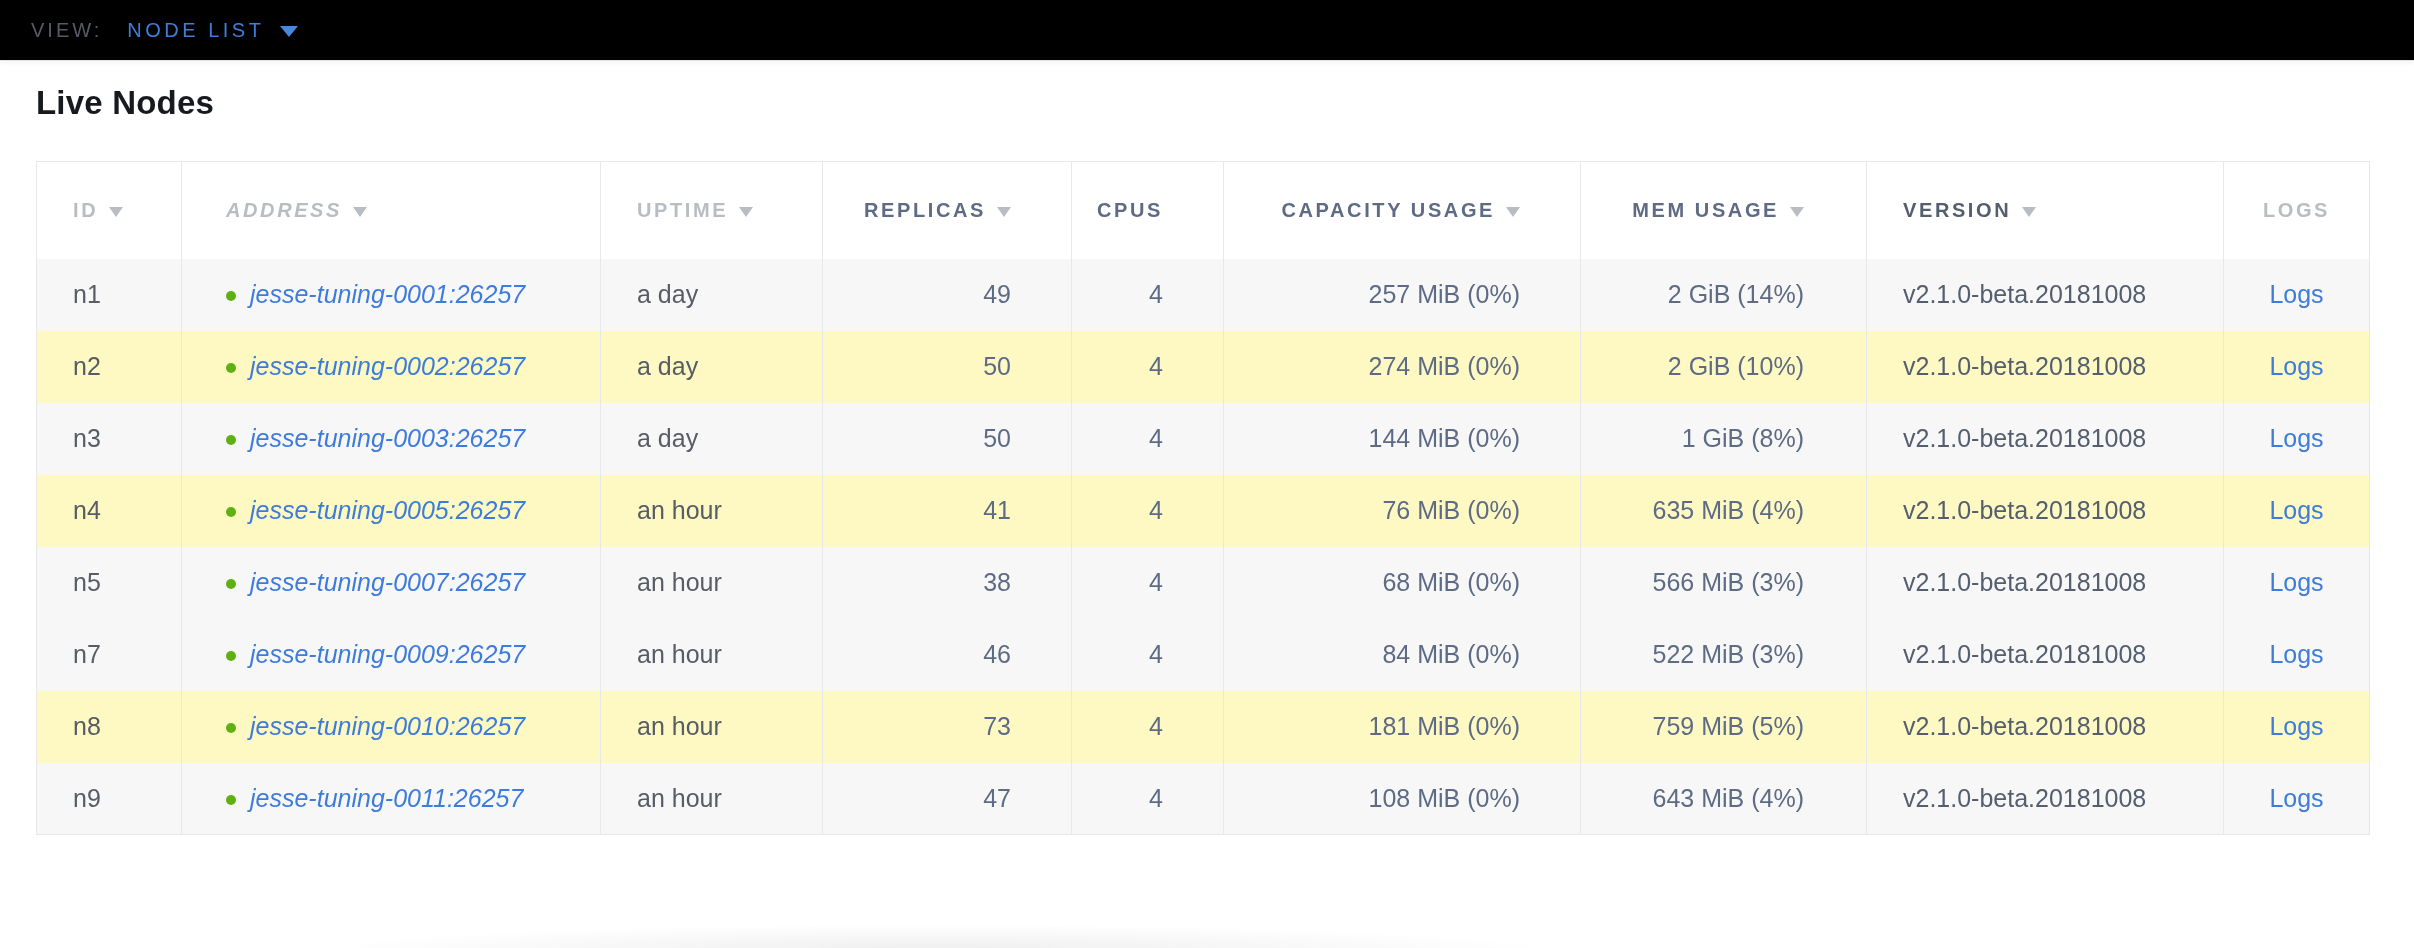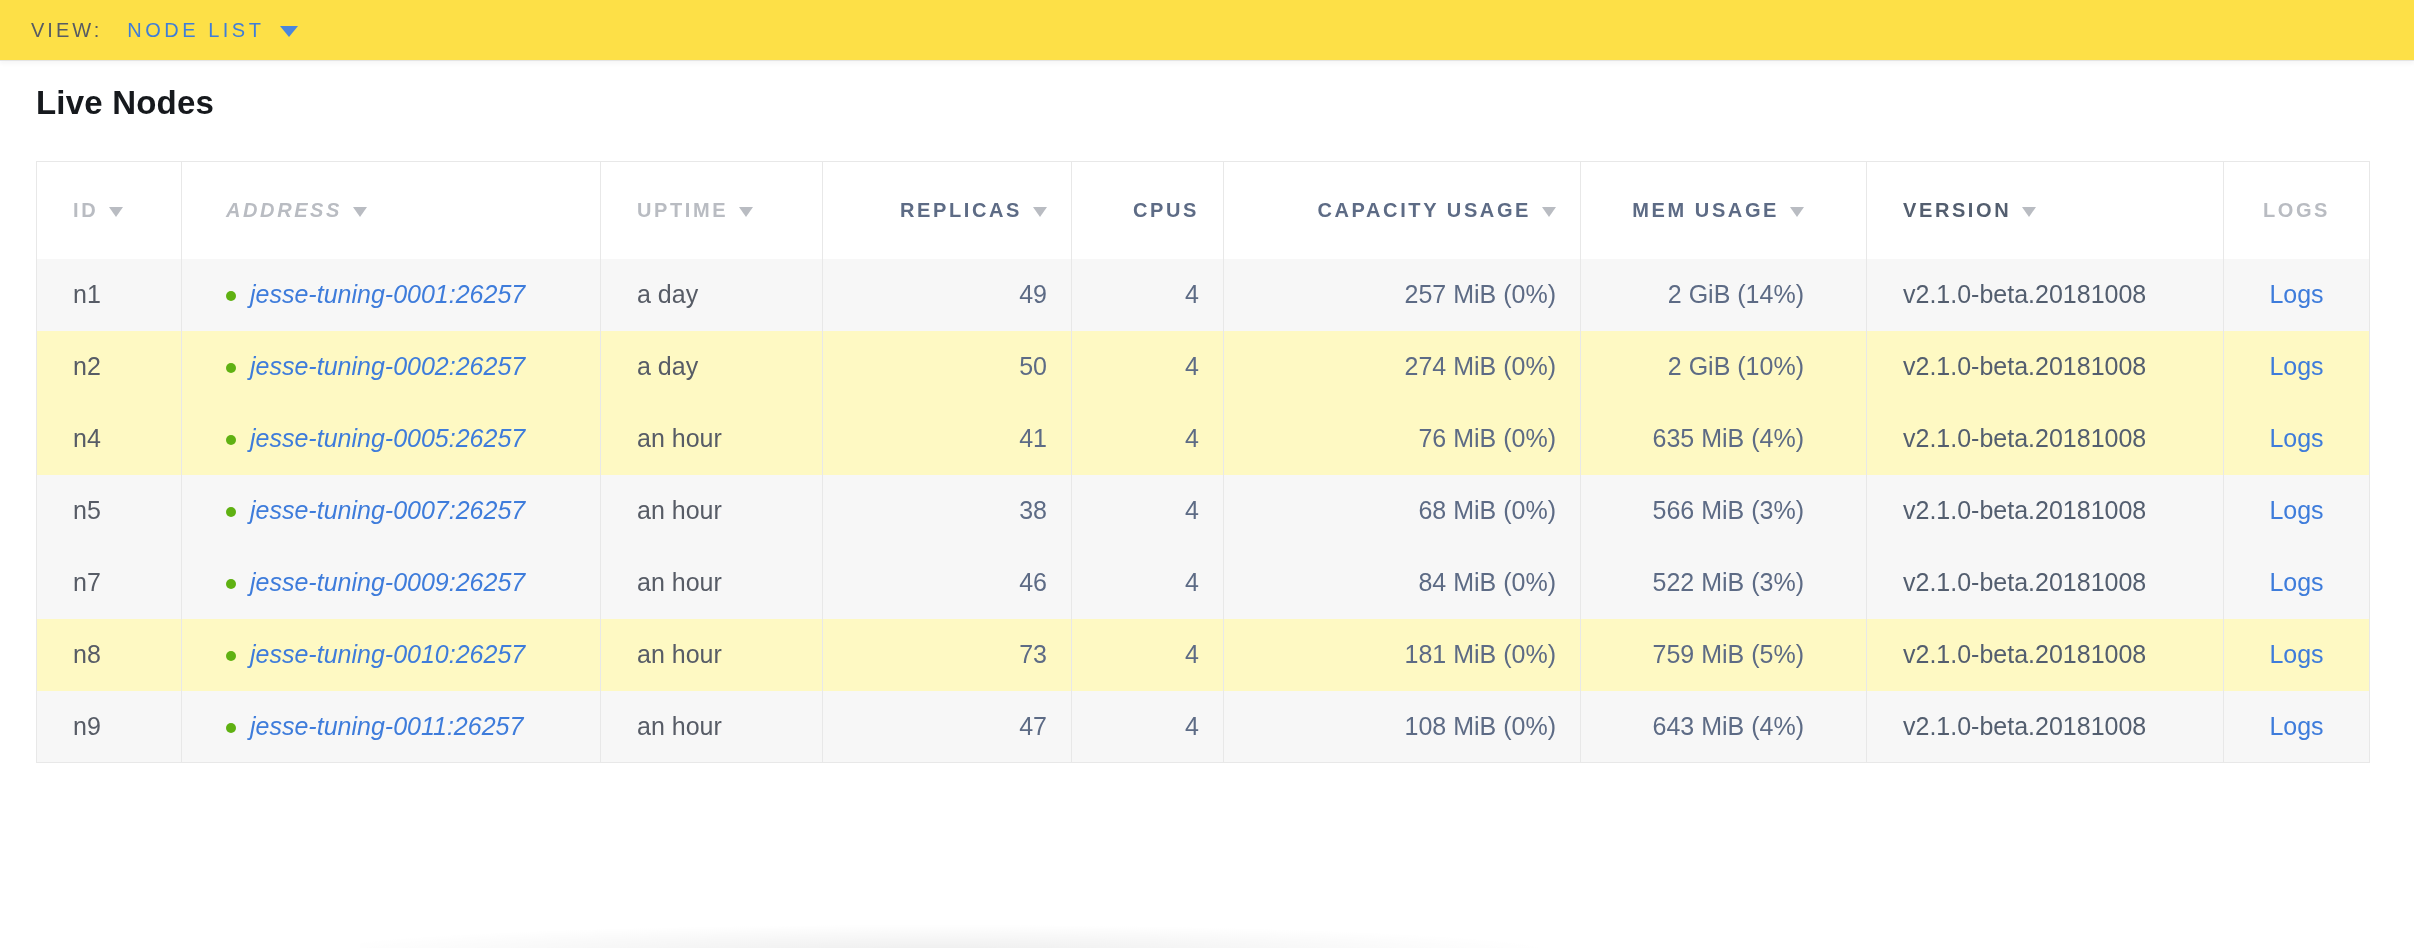--- a/index.html
+++ b/index.html
@@ -22,21 +22,21 @@
     position:relative;
   }
   
   .topbar{
     height:61px;
     display:flex;
     align-items:center;
     padding-left:31px;
     border-bottom:1px solid #e4e4e4;
     box-shadow:0 3px 4px rgba(0,0,0,0.035);
-    background:#fde047;
+    background:#000000;
     position:relative;
     z-index:2;
   }
   .view-label{
     font-size:20px;
     letter-spacing:3px;
     color:#575b63;
     font-weight:400;
   }
   .view-select{
@@ -96,21 +96,21 @@
     background:#fff;
   }
   tbody td{
     height:72px;
     font-size:25px;
     vertical-align:middle;
     color:var(--text-dark);
   }
   tbody tr.alt td{background:var(--row-alt);}
   .align-left{text-align:left;padding-left:36px;}
-  .align-right{text-align:right;padding-right:24px;}
+  .align-right{text-align:right;padding-right:60px;}
   .align-center{text-align:center;}
   .col-address.align-left{padding-left:44px;font-style:italic;}
   .col-mem.align-right{padding-right:62px;}
   .col-replicas,.col-cpus,.col-capacity,.col-mem{color:var(--text-numeric);}
   .col-version{color:var(--text-version);}
   .sort-arrow{
     display:inline-block;
     width:0;height:0;
     border-left:7px solid transparent;
     border-right:7px solid transparent;
@@ -195,20 +195,31 @@
           <td class="col-id align-left">n2</td>
           <td class="col-address align-left"><span class="dot"></span><a class="link" href="#">jesse-tuning-0002:26257</a></td>
           <td class="col-uptime align-left">a day</td>
           <td class="col-replicas align-right">50</td>
           <td class="col-cpus align-right">4</td>
           <td class="col-capacity align-right">274 MiB (0%)</td>
           <td class="col-mem align-right">2 GiB (10%)</td>
           <td class="col-version align-left">v2.1.0-beta.20181008</td>
           <td class="col-logs align-center"><a class="link" href="#">Logs</a></td>
         </tr>
+        <tr class="alt">
+          <td class="col-id align-left">n3</td>
+          <td class="col-address align-left"><span class="dot"></span><a class="link" href="#">jesse-tuning-0003:26257</a></td>
+          <td class="col-uptime align-left">a day</td>
+          <td class="col-replicas align-right">50</td>
+          <td class="col-cpus align-right">4</td>
+          <td class="col-capacity align-right">144 MiB (0%)</td>
+          <td class="col-mem align-right">1 GiB (8%)</td>
+          <td class="col-version align-left">v2.1.0-beta.20181008</td>
+          <td class="col-logs align-center"><a class="link" href="#">Logs</a></td>
+        </tr>
         <tr>
           <td class="col-id align-left">n4</td>
           <td class="col-address align-left"><span class="dot"></span><a class="link" href="#">jesse-tuning-0005:26257</a></td>
           <td class="col-uptime align-left">an hour</td>
           <td class="col-replicas align-right">41</td>
           <td class="col-cpus align-right">4</td>
           <td class="col-capacity align-right">76 MiB (0%)</td>
           <td class="col-mem align-right">635 MiB (4%)</td>
           <td class="col-version align-left">v2.1.0-beta.20181008</td>
           <td class="col-logs align-center"><a class="link" href="#">Logs</a></td>

